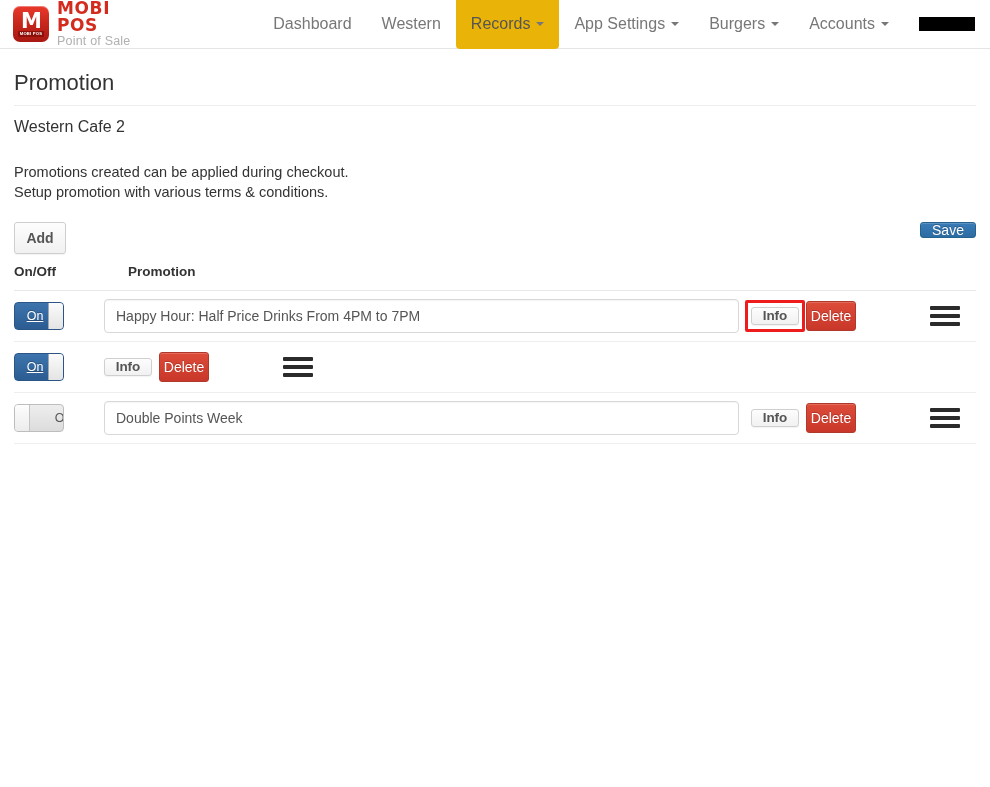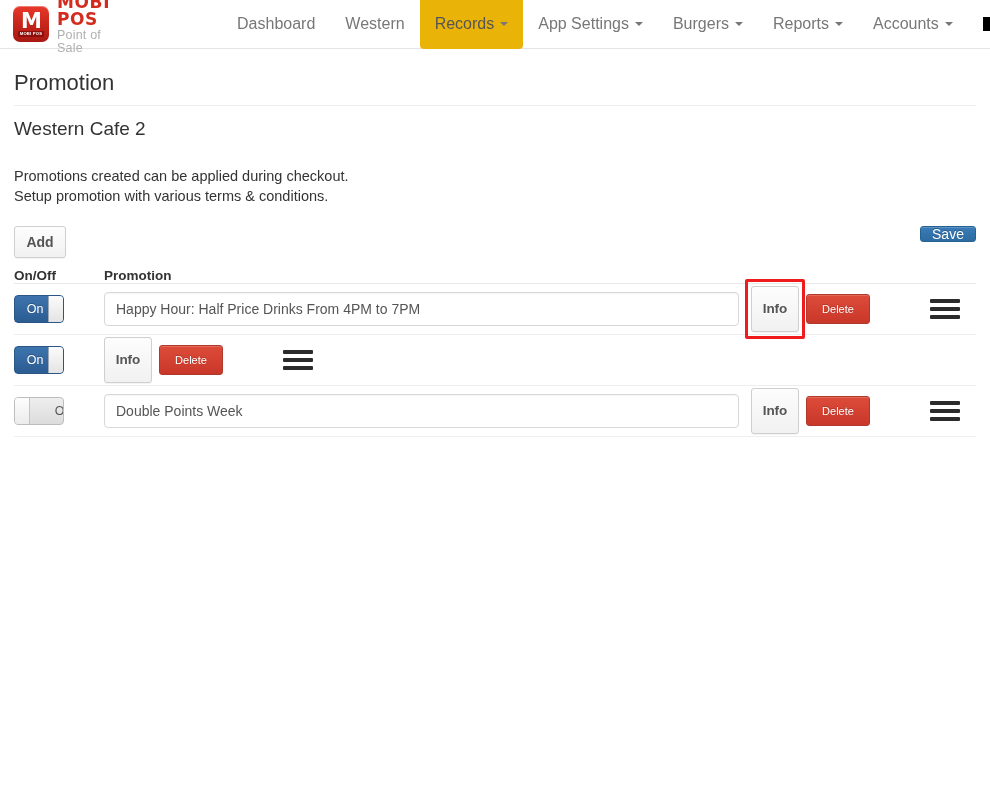--- a/index.html
+++ b/index.html
@@ -122,21 +122,21 @@
   .page-title {
     font-size: 22px;
     font-weight: normal;
     color: #333333;
     margin: 21px 0 0 0;
     padding-bottom: 9px;
     border-bottom: 1px solid #eeeeee;
     line-height: 26px;
   }
   .branch-name {
-    font-size: 19px;
+    font-size: 16px;
     color: #333333;
     margin-top: 12px;
   }
   .description {
     font-size: 14.5px;
     color: #333333;
     margin-top: 26px;
     line-height: 20px;
   }
 
@@ -169,40 +169,42 @@
   .btn-add { width: 52px; height: 32px; }
   .btn-primary {
     background: linear-gradient(180deg, #3a7bb8 0%, #2d6ca2 100%);
     border: 1px solid #24628f;
     color: #ffffff;
     width: 56px; height: 16px;
     font-size: 14px;
     text-shadow: 0 -1px 0 rgba(0,0,0,.25);
     box-shadow: inset 0 1px 0 rgba(255,255,255,.18);
   }
-  .btn-info { width: 48px; height: 46px; font-size: 13.5px; }
+  .btn-info { width: 48px; height: 18px; font-size: 13.5px; }
   .btn-danger {
     background: linear-gradient(180deg, #dd4b39 0%, #c9372a 100%);
     border: 1px solid #b0392c;
     color: #ffffff;
-    width: 64px; height: 30px;
-    font-size: 11px;
+    width: 50px; height: 30px;
+    font-size: 14px;
     text-shadow: 0 -1px 0 rgba(0,0,0,.2);
     box-shadow: inset 0 1px 0 rgba(255,255,255,.18);
   }
 
   
   .table { margin-top: 10px; }
   .thead {
     display: flex;
     align-items: center;
     font-size: 13.5px;
     font-weight: bold;
     color: #333333;
+    padding-bottom: 11px;
     border-bottom: 1px solid #e9e9e9;
+    gap: 24px;
   }
   .col-onoff { width: 90px; flex: none; }
   .col-promo { flex: 1; }
 
   .trow {
     display: flex;
     align-items: center;
     height: 51px;
     border-bottom: 1px solid #eeeeee;
   }
@@ -231,20 +233,21 @@
   }
   .toggle.on {
     background: linear-gradient(180deg, #3d74ad 0%, #2b5c92 100%);
     border-color: #2a5584;
   }
   .toggle.on .lbl {
     left: 8px; right: 16px;
     justify-content: center;
     color: #ffffff;
     text-shadow: 0 -1px 0 rgba(0,0,0,.25);
+    text-decoration: underline;
   }
   .toggle.on .knob {
     position: absolute;
     right: 0; top: 0; bottom: 0;
     width: 15px;
     background: linear-gradient(180deg, #fbfbfb 0%, #e4e4e4 100%);
     border-left: 1px solid #9fa9b3;
   }
   .toggle.off {
     background: linear-gradient(180deg, #eeeeee 0%, #dcdcdc 100%);
@@ -328,24 +331,20 @@
     </div>
     <div class="nav-item">
       <span>App Settings</span>
       <i class="caret"></i>
     </div>
     <div class="nav-item">
       <span>Burgers</span>
       <i class="caret"></i>
     </div>
     <div class="nav-item">
-      <span>Reports</span>
-      <i class="caret"></i>
-    </div>
-    <div class="nav-item">
       <span>Accounts</span>
       <i class="caret"></i>
     </div>
     <div class="nav-item">
       <span class="redacted"></span>
 
     </div>
   </div>
 </div>
 

